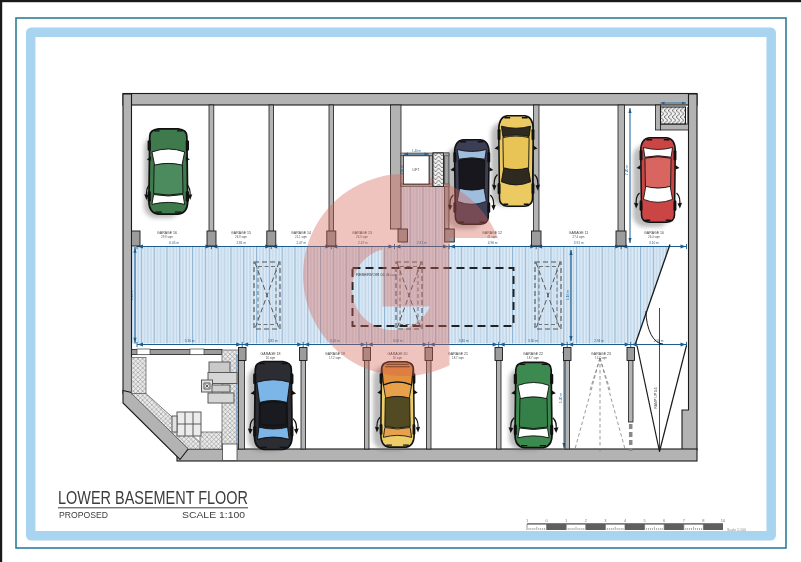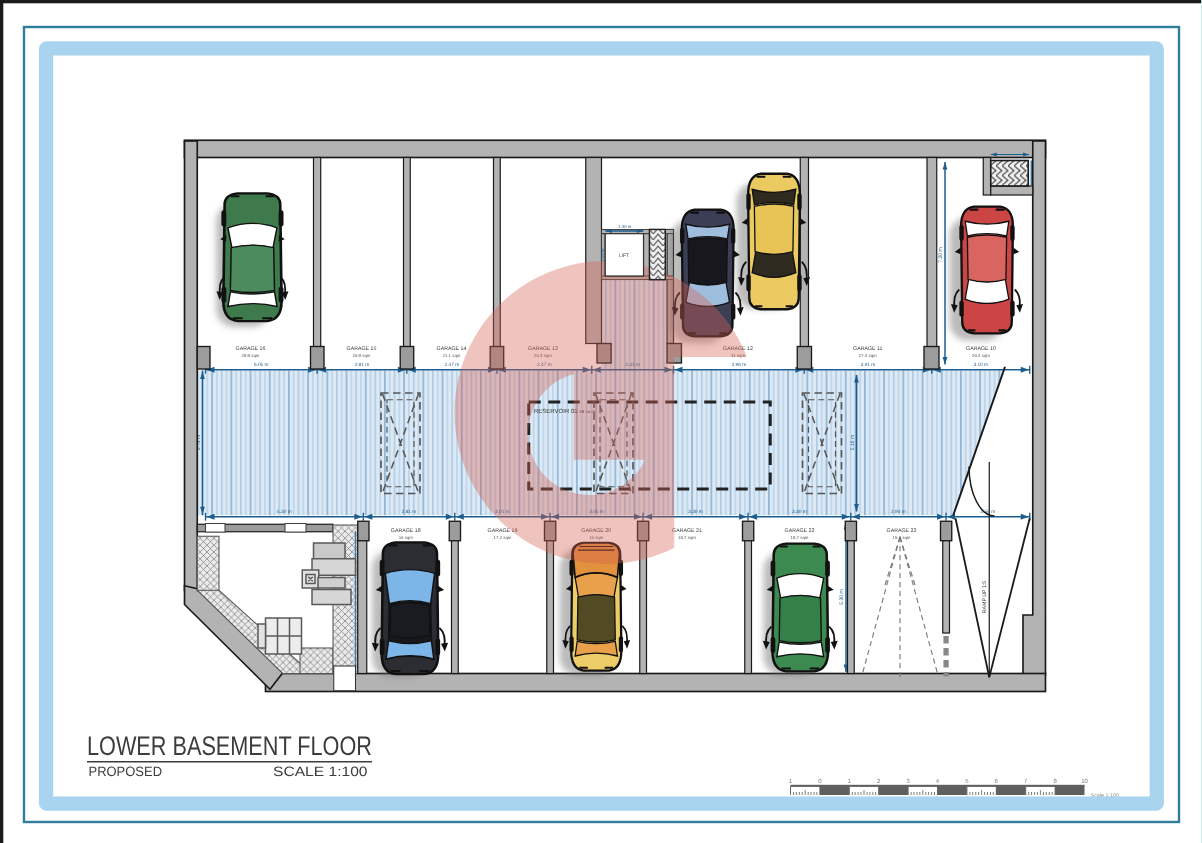--- a/index.html
+++ b/index.html
@@ -1,17 +1,17 @@
 <!DOCTYPE html>
 <html><head>
 <meta charset="utf-8">
 <style>
 html,body{margin:0;padding:0;background:#fff;}
 *{font-family:"Liberation Sans",sans-serif;}
-#page{position:relative;width:801px;height:562px;background:#14b8a6;overflow:hidden;}
+#page{position:relative;width:801px;height:562px;background:#15803d;overflow:hidden;}
 </style>
 </head>
 <body>
 <div id="page">
 <svg width="801" height="562" viewBox="0 0 801 562" xmlns="http://www.w3.org/2000/svg">
 <defs>
 <pattern id="hatchV" width="12.8" height="8" patternUnits="userSpaceOnUse">
 <rect width="12.8" height="8" fill="#ddeaf6"></rect>
 <line x1="0.6" y1="0" x2="0.6" y2="8" stroke="#8db3d3" stroke-width="1.1"></line>
 <line x1="3.8" y1="0" x2="3.8" y2="8" stroke="#b8d2e8" stroke-width="1"></line>

